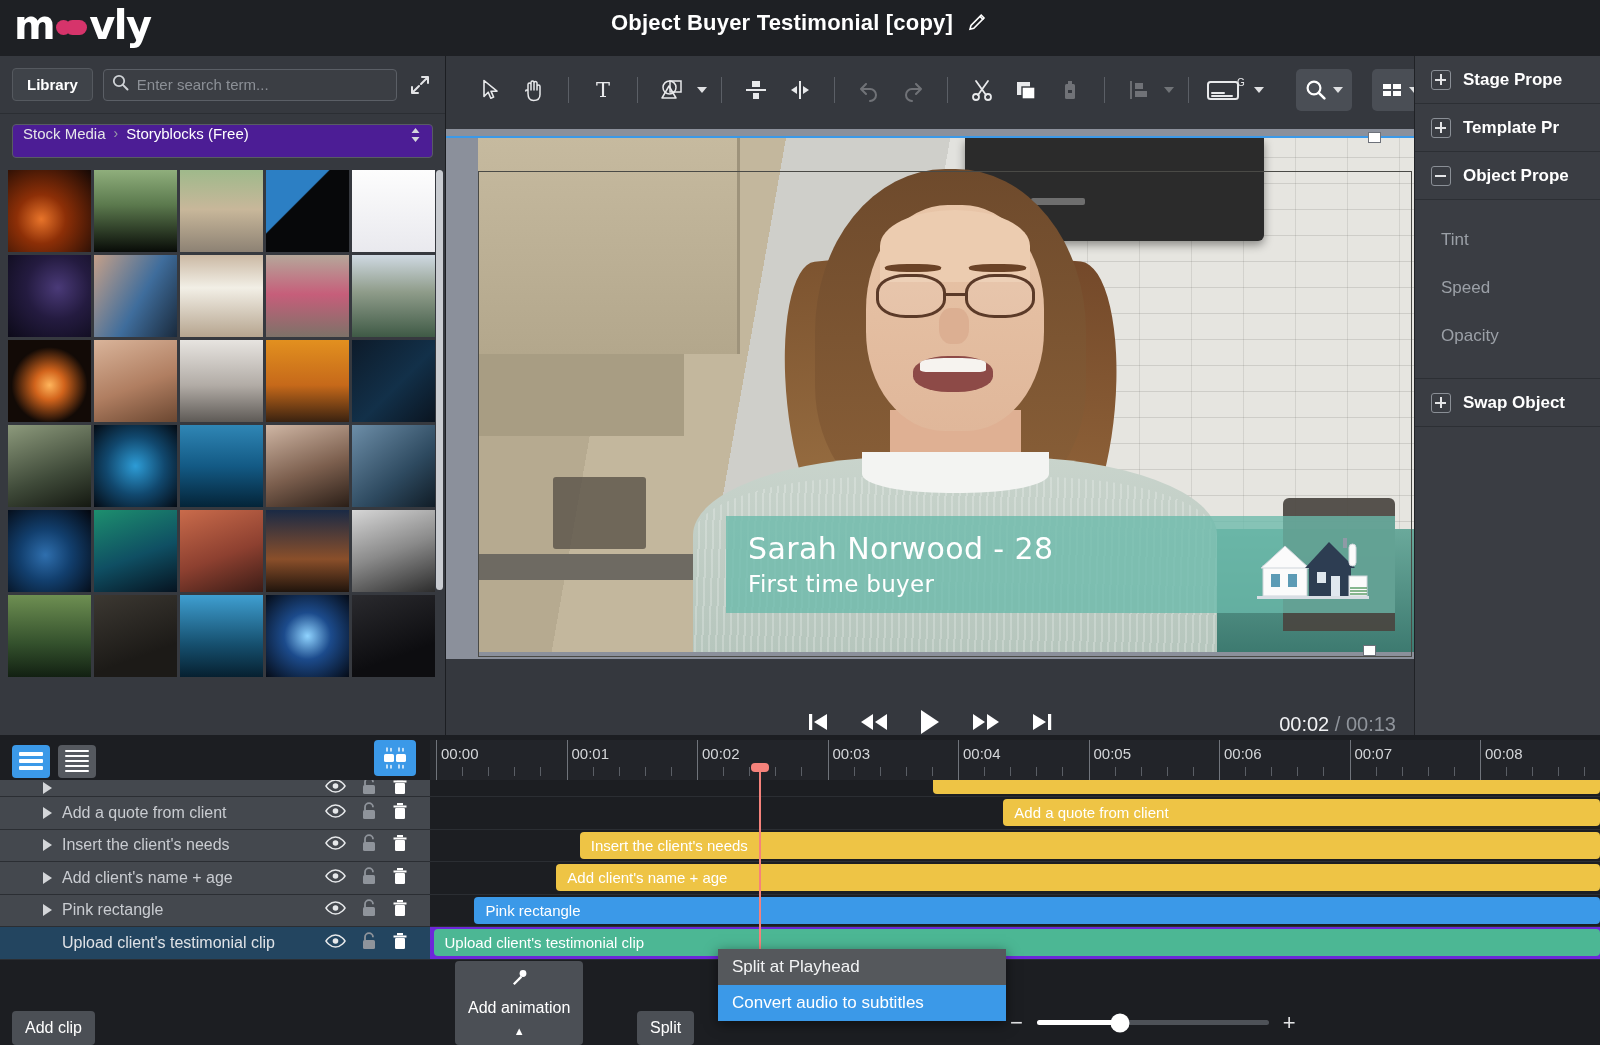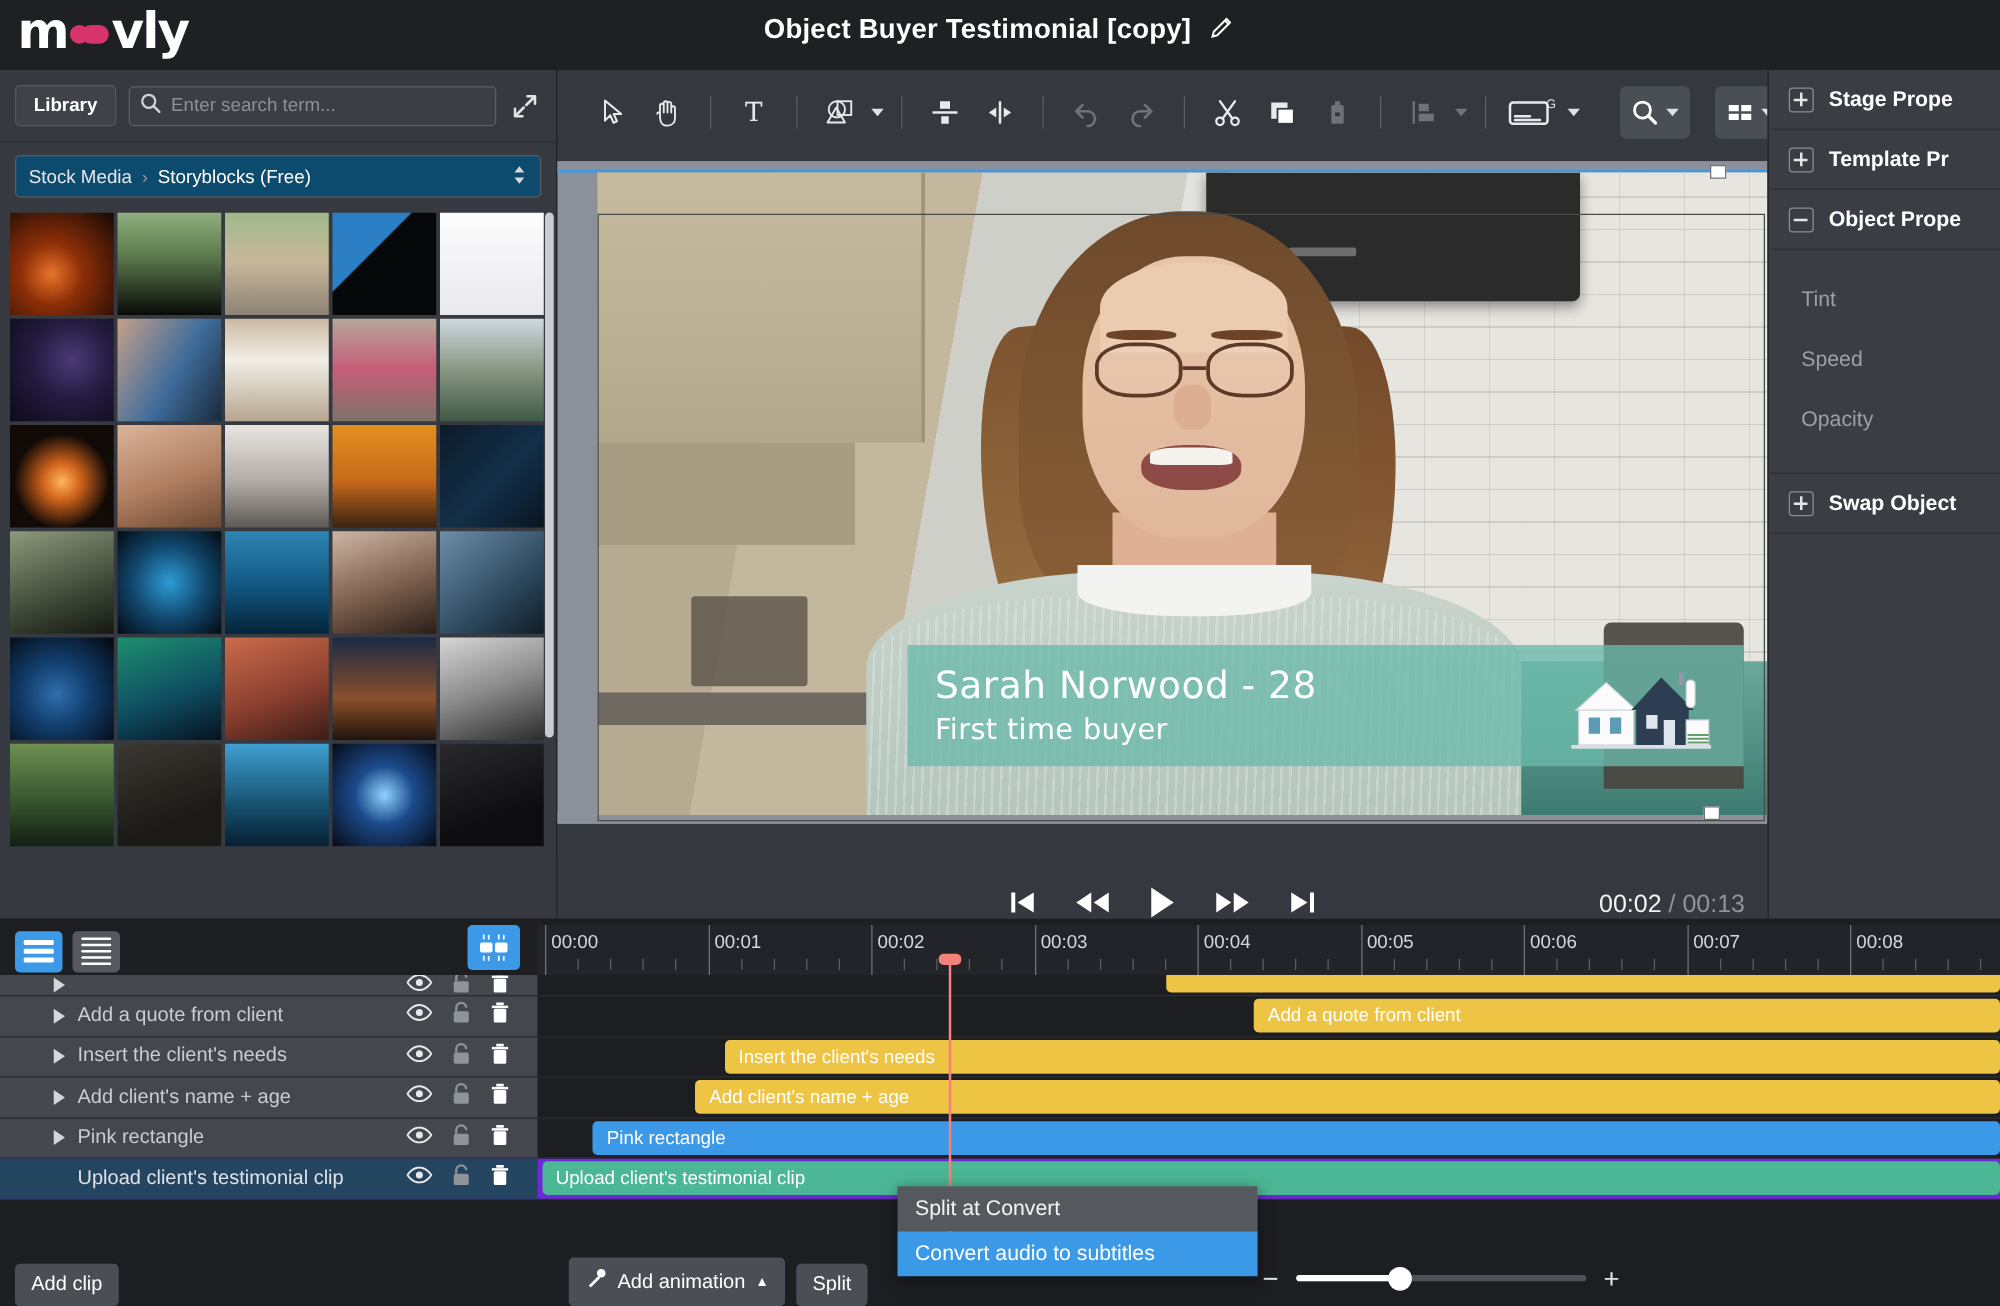--- a/index.html
+++ b/index.html
@@ -56,22 +56,22 @@
   .search-wrap input {
     background: transparent; border: none; outline: none;
     color: #e0e1e3; font-size: 15px; width: 100%; padding-left: 8px;
     font-family: "Liberation Sans", sans-serif;
   }
   .search-wrap input::placeholder { color: #8c9097; }
   .expand-icon { width: 26px; height: 26px; cursor: pointer; flex-shrink: 0; }
 
   .lib-crumbs {
     margin: 10px 12px 8px; height: 34px;
-    background: #0c4a6e; border: 1px solid #585c63; border-radius: 4px;
-    display: flex; align-items: center; padding: 0 10px; cursor: pointer;
+    background: #4c1d95; border: 1px solid #585c63; border-radius: 4px;
+    display: flex; padding: 0 10px; cursor: pointer;
   }
   .lib-crumbs .c1 { font-size: 15px; color: #e6e7e9; }
   .lib-crumbs .sep { margin: 0 8px; color: #9aa0a8; font-size: 14px; }
   .lib-crumbs .c2 { font-size: 15px; color: #fff; }
   .lib-crumbs .updown { margin-left: auto; font-size: 13px; color: #cfd2d6; line-height: 1; }
 
   .thumbgrid {
     position: absolute; left: 8px; top: 114px; width: 430px; height: 545px;
     display: grid; grid-template-columns: repeat(5, 83px); gap: 3px;
     grid-auto-rows: 82px; overflow: hidden;
@@ -821,31 +821,31 @@
           </div>
           <div class="tr-lane">
             <div class="clip green" style="left: calc(0.3% + 0px); width: 99.7%;">Upload client's testimonial clip</div>
           </div>
         </div>
       </div>
 
     <div class="hscroll"></div>
 
     <div class="ctxmenu" style="left:718px; top:214px;">
-      <div class="ctxitem normal">Split at Convert</div>
+      <div class="ctxitem normal">Split at Playhead</div>
       <div class="ctxitem hl">Convert audio to subtitles</div>
     </div>
   <div class="playhead" style="left: 759px; top: 30px; height: 250px;">
         <div class="ph-knob" style="top: -2px;"></div>
       </div>
     </div>
 
   <div class="bottombar">
     <button class="bb-btn" style="margin-left:12px;">Add clip</button>
-    <button class="bb-btn" style="position:absolute; left:455px;">
+    <button class="bb-btn" style="position:absolute; left:455px;flex-direction:column;">
       <span>
         <svg width="18" height="18" viewBox="0 0 18 18">
             <circle cx="13" cy="4.5" r="3.4" fill="#fff"></circle>
             <path d="M10.6 6.8L3 14.4l1.6 1.6 7.6-7.6z" fill="#fff"></path>
           </svg>
       </span>
       <span>Add animation</span>
       <span style="font-size:11px">▲</span>
     </button>
     <button class="bb-btn" style="position:absolute; left:637px;">Split</button>

